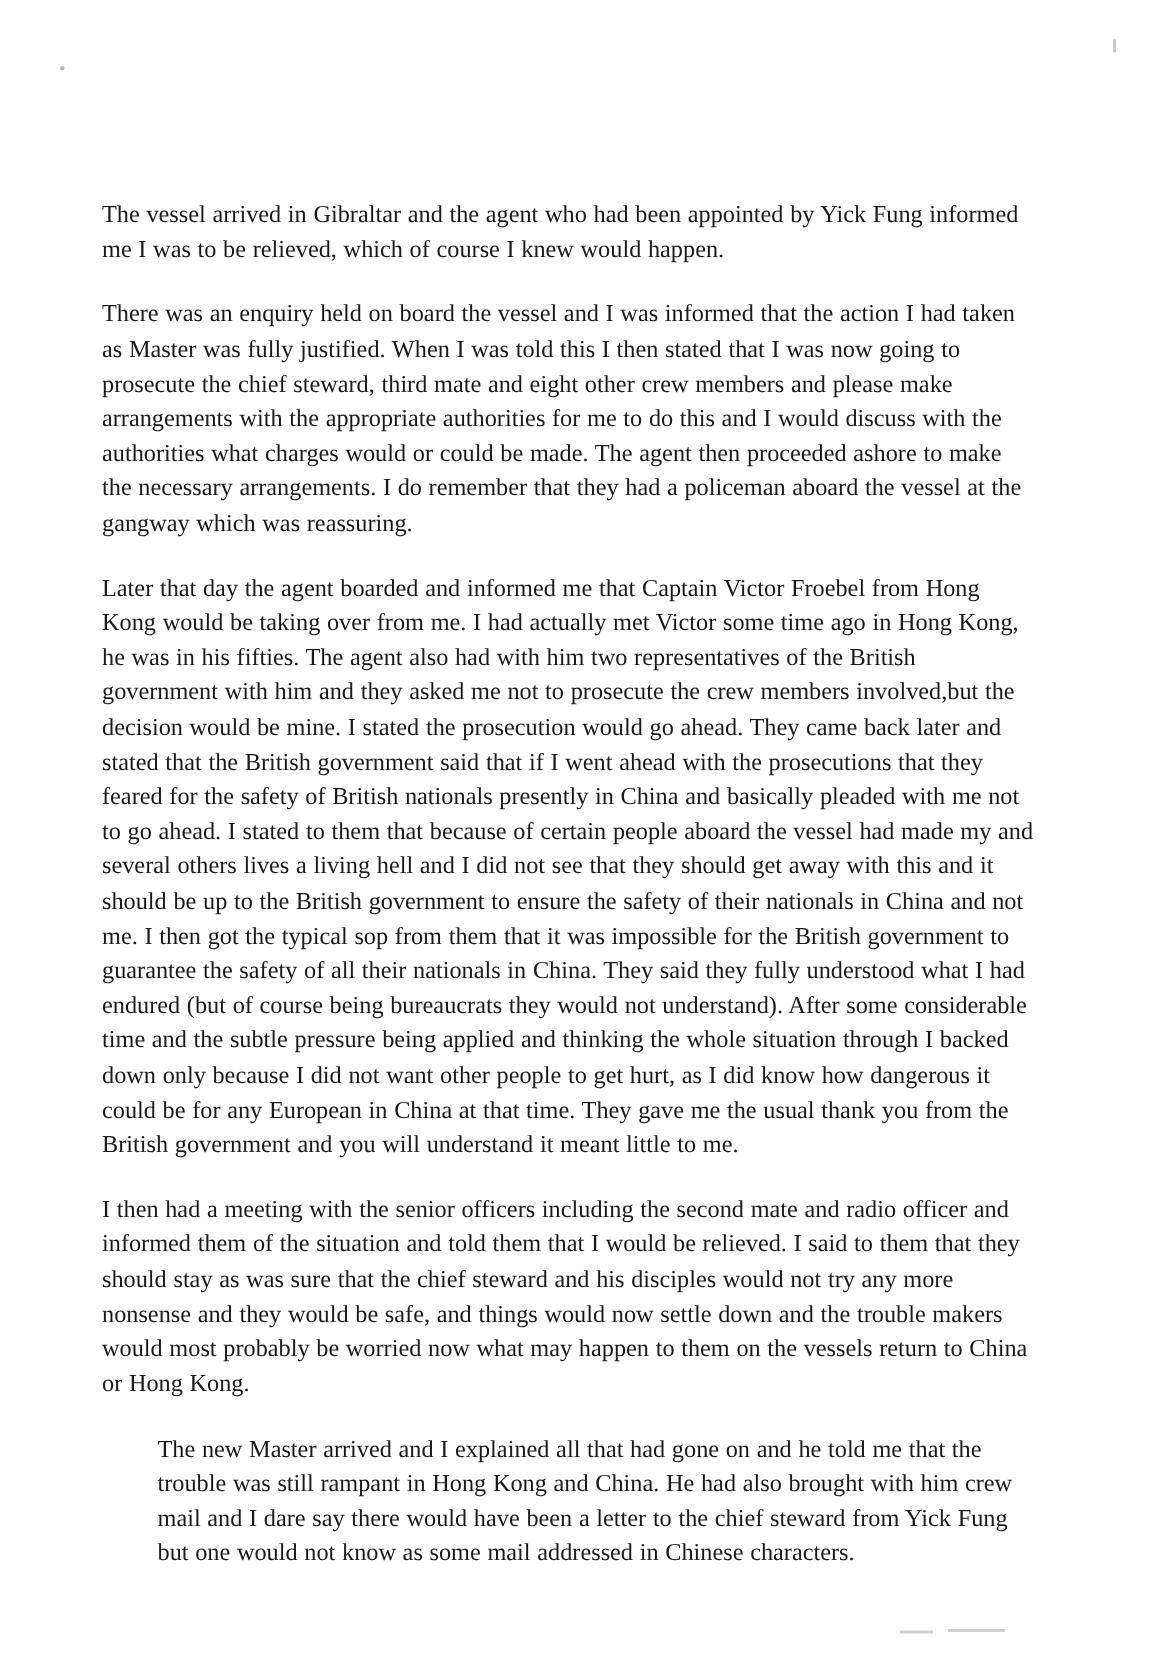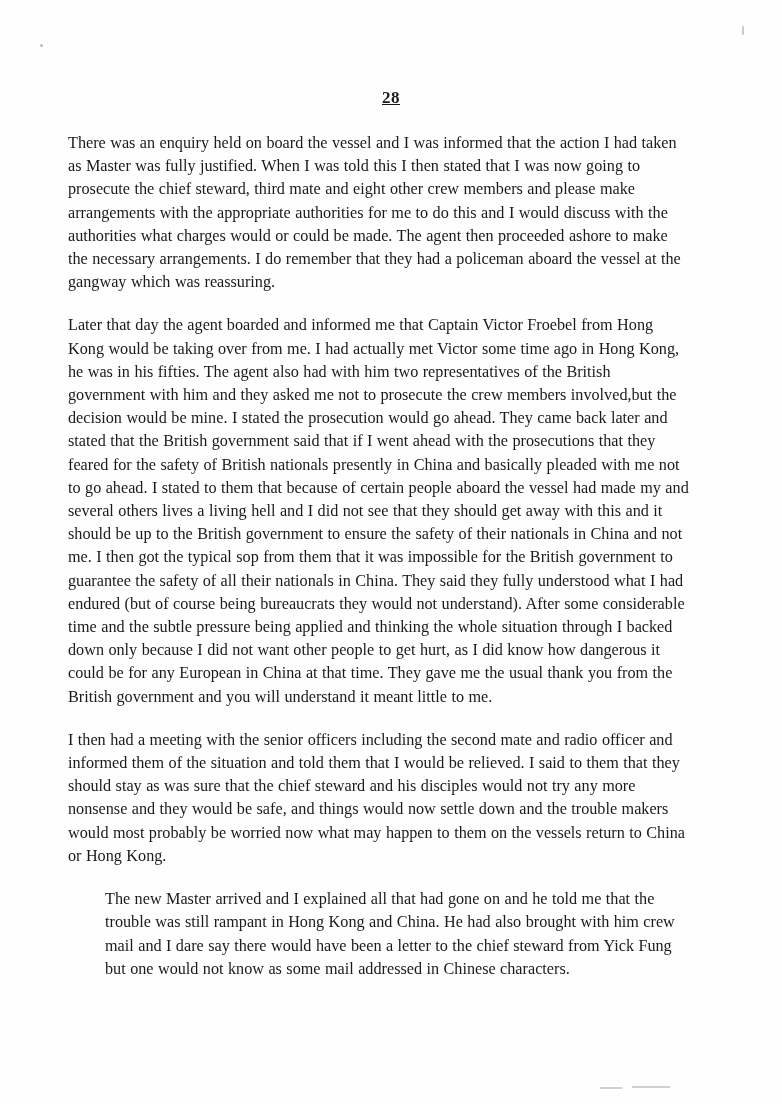--- a/index.html
+++ b/index.html
@@ -74,23 +74,23 @@
   .fm2 { left: 32px; top: 2px; width: 38px; }
 </style>
 </head>
 <body>
 
 <div class="page">
 
   <span class="speck speck-a"></span>
   <span class="speck speck-b"></span>
 
-  <div class="page-number">28</div>
 
   <div class="body-text">
+    <p>The vessel arrived in Gibraltar and the agent who had been appointed by Yick Fung informed me I was to be relieved, which of course I knew would happen.</p>
     <p>There was an enquiry held on board the vessel and I was informed that the action I had taken as Master was fully justified.   When I was told this I then stated that I was now going to prosecute the chief steward, third mate and eight other crew members and please make arrangements with the appropriate authorities for me to do this and I would discuss with the  authorities what charges would or could be made.   The agent then proceeded ashore to make the necessary arrangements.    I do remember that they had a policeman aboard the vessel at the gangway which was reassuring.</p>
     <p>Later that day the agent boarded and informed me that Captain Victor Froebel from Hong Kong would be taking over from me.   I had actually met Victor some time ago in Hong Kong, he was in his fifties.    The agent also had with him two representatives of the British government with him and they asked me not to prosecute the crew members involved,but the decision would be mine. I stated the prosecution would go ahead.   They came back later and stated that the British government said that if I went ahead with the prosecutions that  they feared for the safety of British nationals presently in China and basically pleaded with me not to go ahead.   I stated to them that because of certain people aboard the vessel had made my and several others lives a living hell and  I did not see that they should get away with this and it should be up to the British government to ensure the safety of their nationals in China and not me.   I then got the typical sop from them that it was impossible for the British government to guarantee the safety of all their nationals in China.    They said they fully understood what I had endured (but of course being bureaucrats they would not understand).   After some considerable time and the subtle pressure being applied  and thinking the whole situation through I backed down only because I did not want other people to get hurt, as I did know how dangerous it could be for any European in China at that time.   They gave me the usual thank you from the British government and you will understand it meant little to me.</p>
     <p>I then had a meeting with the senior officers including the second mate and radio officer and informed them of the situation and told them that I would be relieved.   I said to them that they should stay as was sure that the chief steward and his disciples would not try any more nonsense and they would be safe, and things would now settle down and the trouble makers  would most probably be worried now what may happen to them on the vessels return to China or Hong Kong.</p>
     <p>The new Master arrived and I explained all that had gone on and he told me that the trouble was still rampant in Hong Kong and China.   He had also brought with him crew mail and I dare say there would have been a letter to the chief steward from Yick Fung but one would not know as some mail addressed in Chinese characters.</p>
   </div>
 
   <div class="footer-marks">
     <span class="fm1"></span>
     <span class="fm2"></span>
   </div>

